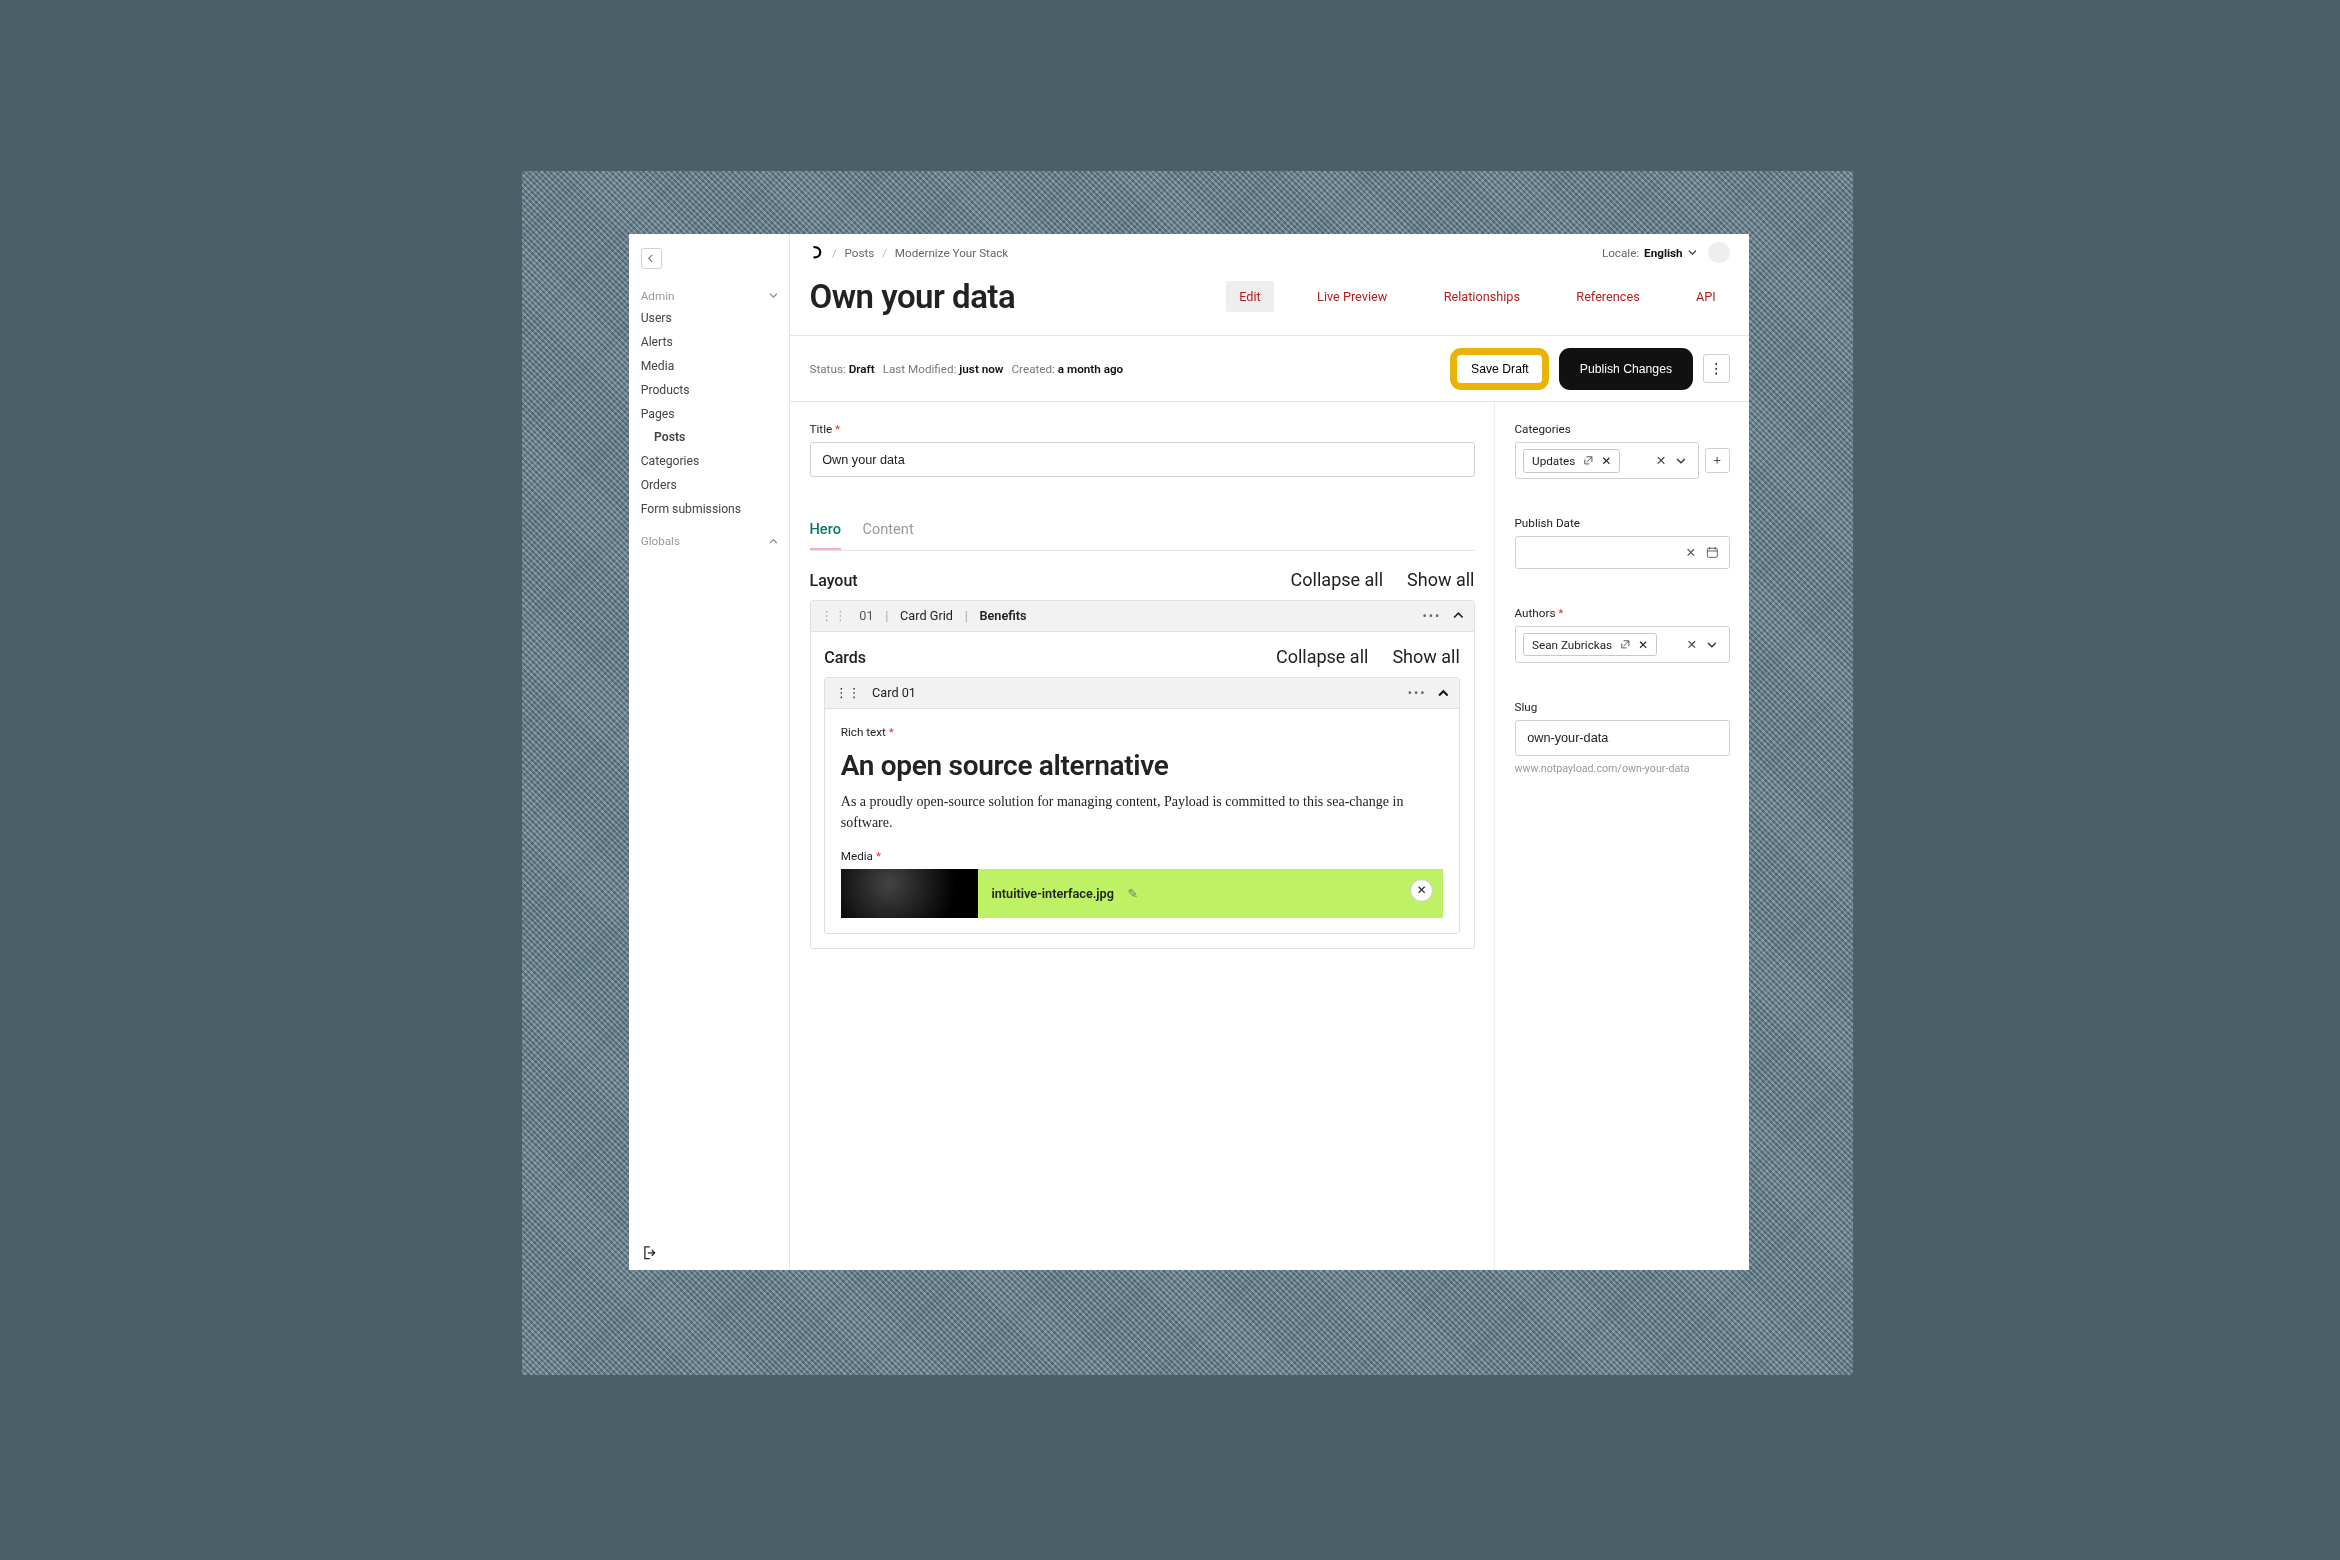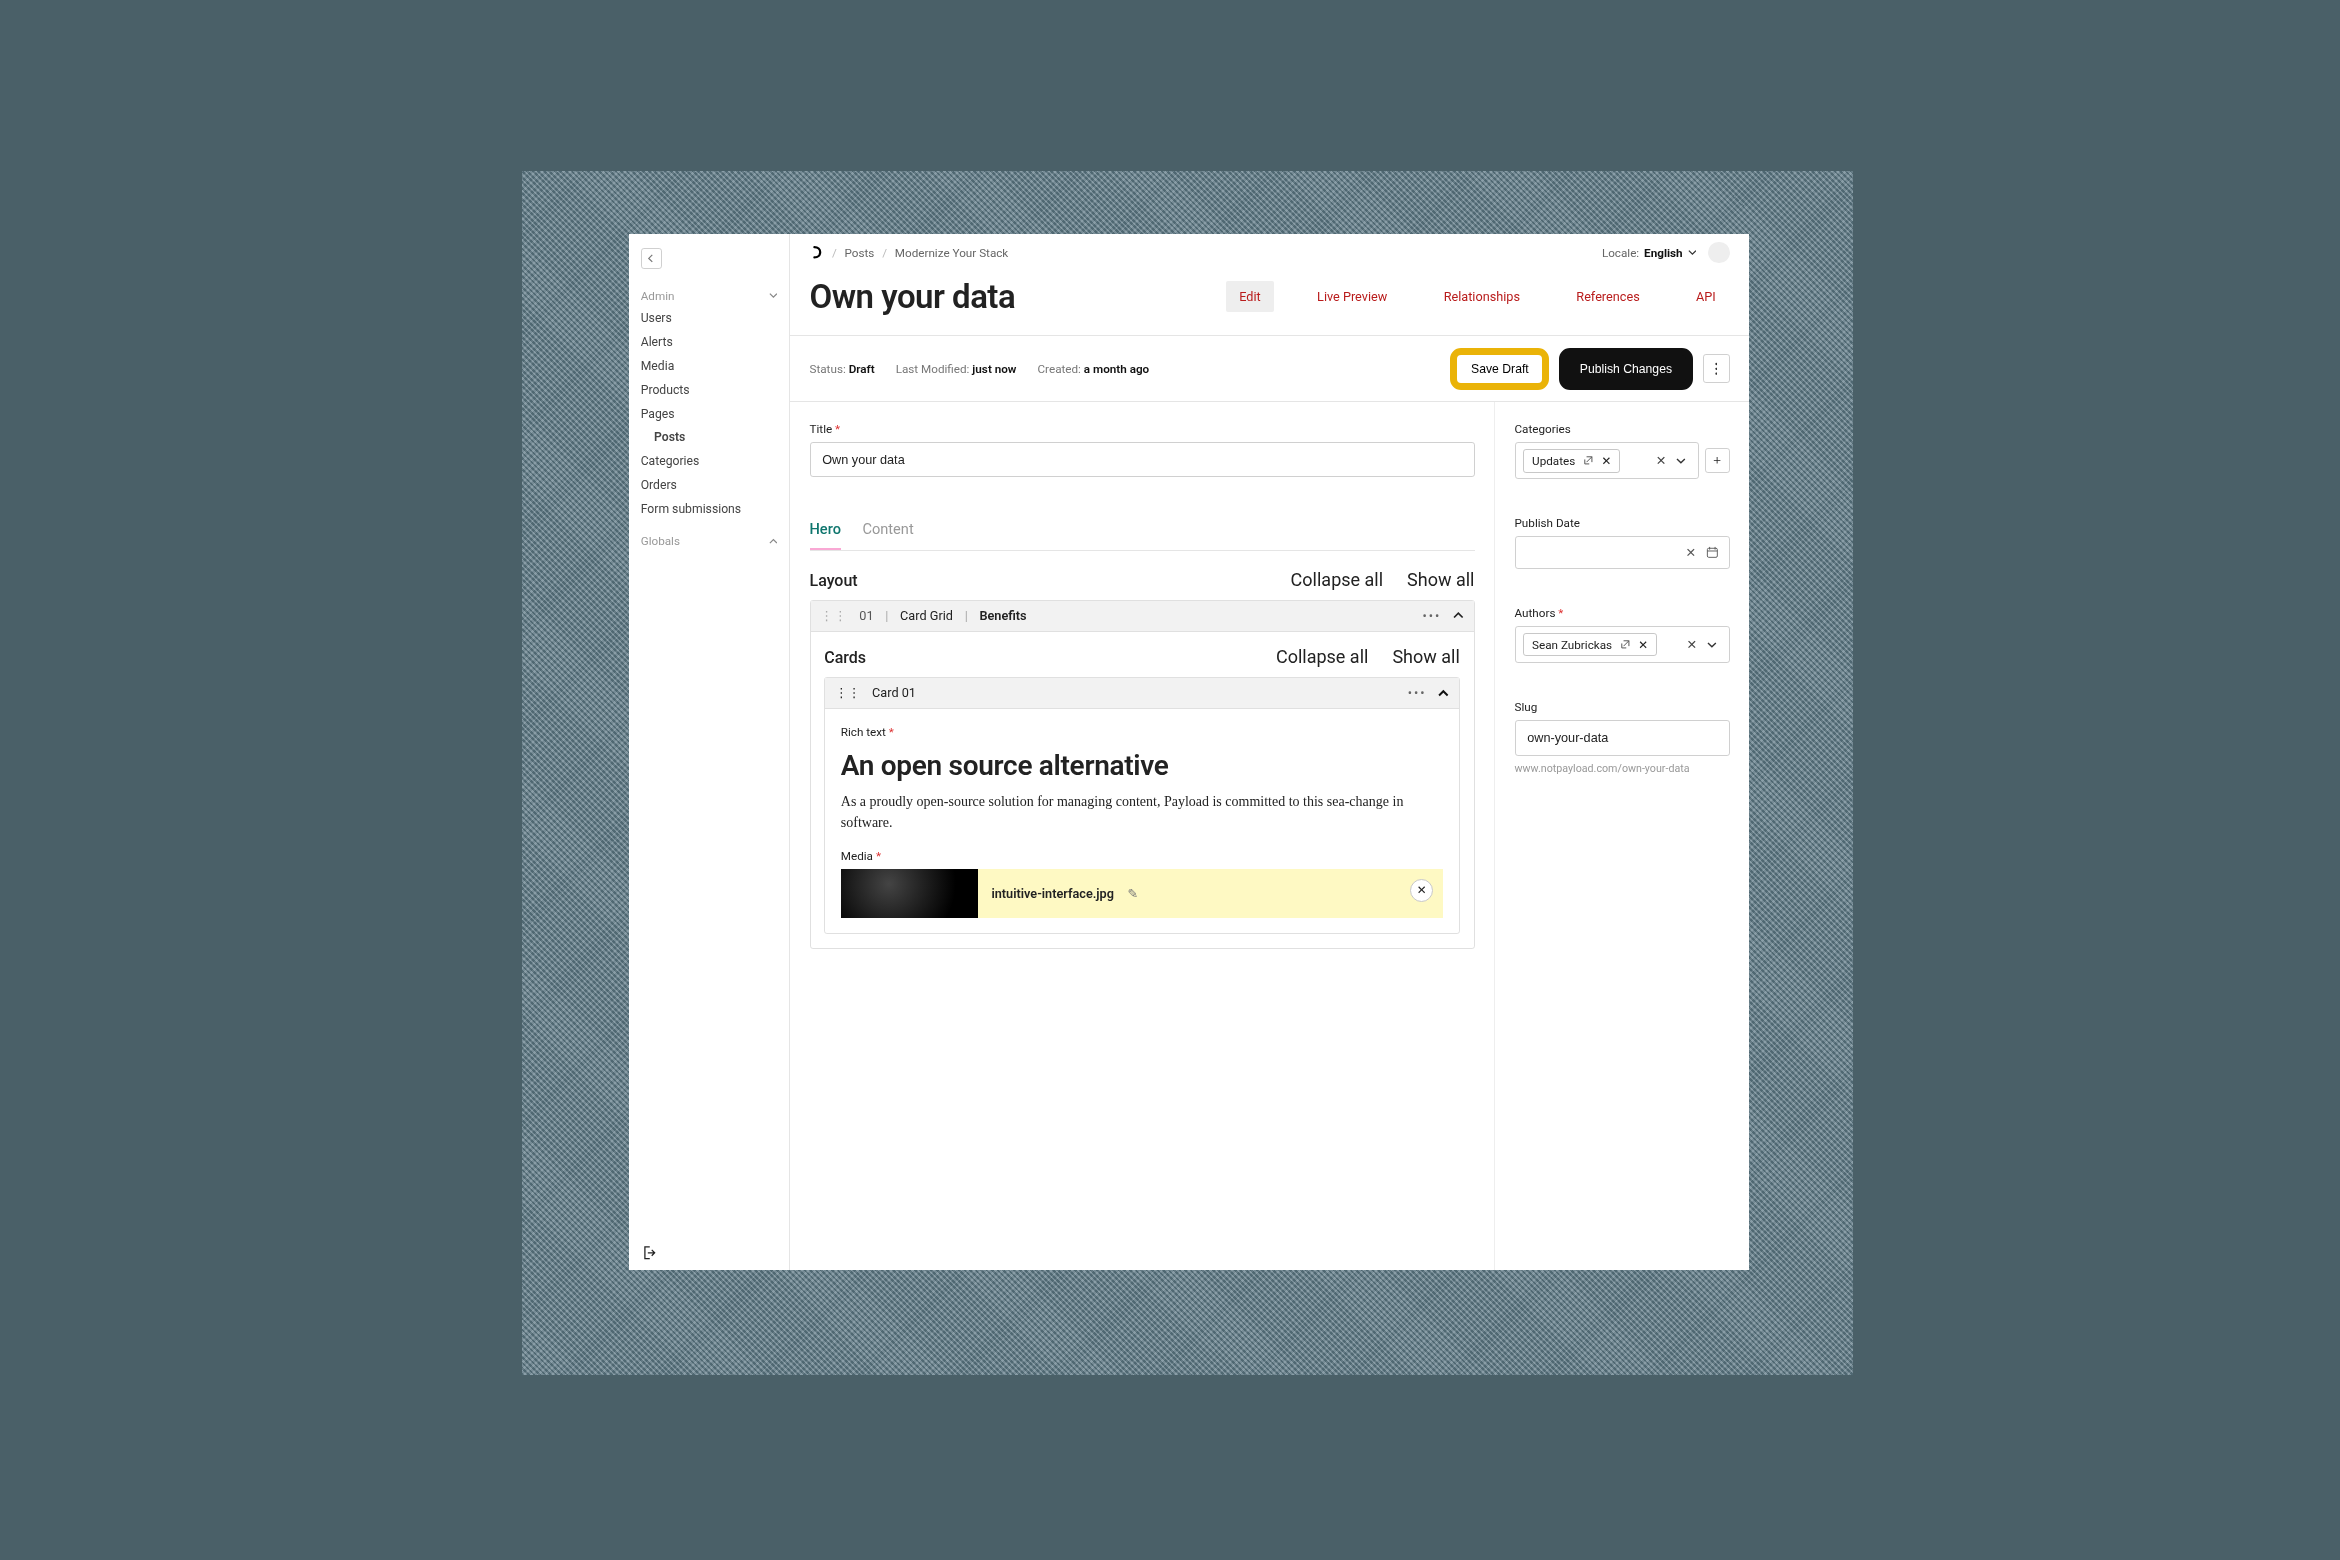--- a/index.html
+++ b/index.html
@@ -88,21 +88,21 @@
   .viewnav .item { padding:7.8px 13.7px; cursor:pointer; }
   .viewnav .item.active { background:#eee; border-radius:2px; }
 
   .statusbar {
     border-top:1px solid #e5e5e5;
     border-bottom:1px solid #e5e5e5;
     padding: 11.7px 19.5px;
     display:flex; align-items:center; justify-content:space-between;
     font-size:11.7px; color:#777;
   }
-  .statusleft { display:flex; gap:21px; }
+  .statusleft { display:flex; gap:8px; }
   .statusleft b { color:#111; font-weight:600; }
   .statusright { display:flex; gap:9.8px; align-items:center; }
   .btn { padding:6.8px 13.7px; border:7px solid #eab308; background:#fff; border-radius:11px; font-size:12.2px; cursor:pointer; }
   .btn.dark { background:#111; color:#fff; border-color:#111; }
   .morebox { width:27px; height:29px; border:1px solid #d0d0d0; border-radius:2.9px; display:flex; align-items:center; justify-content:center; cursor:pointer; }
 
   .body { display:flex; flex:1; overflow:hidden; }
   .form-col { flex:1; padding:19.5px; overflow-y:auto; border-right:1px solid #eee; }
   .aside-col { width:254px; min-width:254px; padding:19.5px; overflow-y:auto; }
 
@@ -134,21 +134,21 @@
   .cardblock { border:1px solid #e0e0e0; border-radius:2.9px; }
   .cardbar {
     background:#f2f2f2; padding:7.8px 9.8px; display:flex; align-items:center; gap:11.7px;
     border-bottom:1px solid #e0e0e0; font-size:12.7px;
   }
   .cardbody { padding:15.6px; }
 
   .richtext-h { font-size:28px; font-weight:600; margin:9.8px 0; letter-spacing:-0.3px; }
   .richtext-p { font-family: Georgia, "Times New Roman", serif; font-size:14px; line-height:1.5; color:#222; margin-bottom:15.6px; }
 
-  .mediarow { display:flex; align-items:center; gap:13.7px; background:#fef9c3; padding:0; position:relative; height:49px; overflow:hidden; }
+  .mediarow { display:flex; align-items:center; gap:13.7px; background:#bef264; padding:0; position:relative; height:49px; overflow:hidden; }
   .thumb { width:137px; height:49px; background: radial-gradient(circle at 35% 30%, #444 0, #000 70%); }
   .mediadel { width:23.4px; height:23.4px; border:1px solid #c8c8c8; border-radius:50%; display:flex; align-items:center;justify-content:center; position:absolute; right:9.8px; top:9.8px; background:#fff; cursor:pointer; font-size:11.7px; }
 
   
   .chip { border:1px solid #c8c8c8; border-radius:2.9px; padding:3.9px 7.8px; display:inline-flex; align-items:center; gap:7.8px; font-size:11.7px; }
   .rel-row { display:flex; align-items:center; gap:5.9px; }
   .rel-input { flex:1; border:1px solid #d0d0d0; border-radius:2.9px; padding:5.9px 7.8px; display:flex; align-items:center; min-height:31px; }
   .rel-ctrls { display:flex; align-items:center; gap:9.8px; color:#444; padding:0 3.9px; }
   .iconbox { width:25px; height:25px; border:1px solid #d0d0d0; border-radius:2.9px; display:flex; align-items:center;justify-content:center; cursor:pointer; }
   .tiny { font-size:10.7px; color:#999; margin-top:5.9px; }

